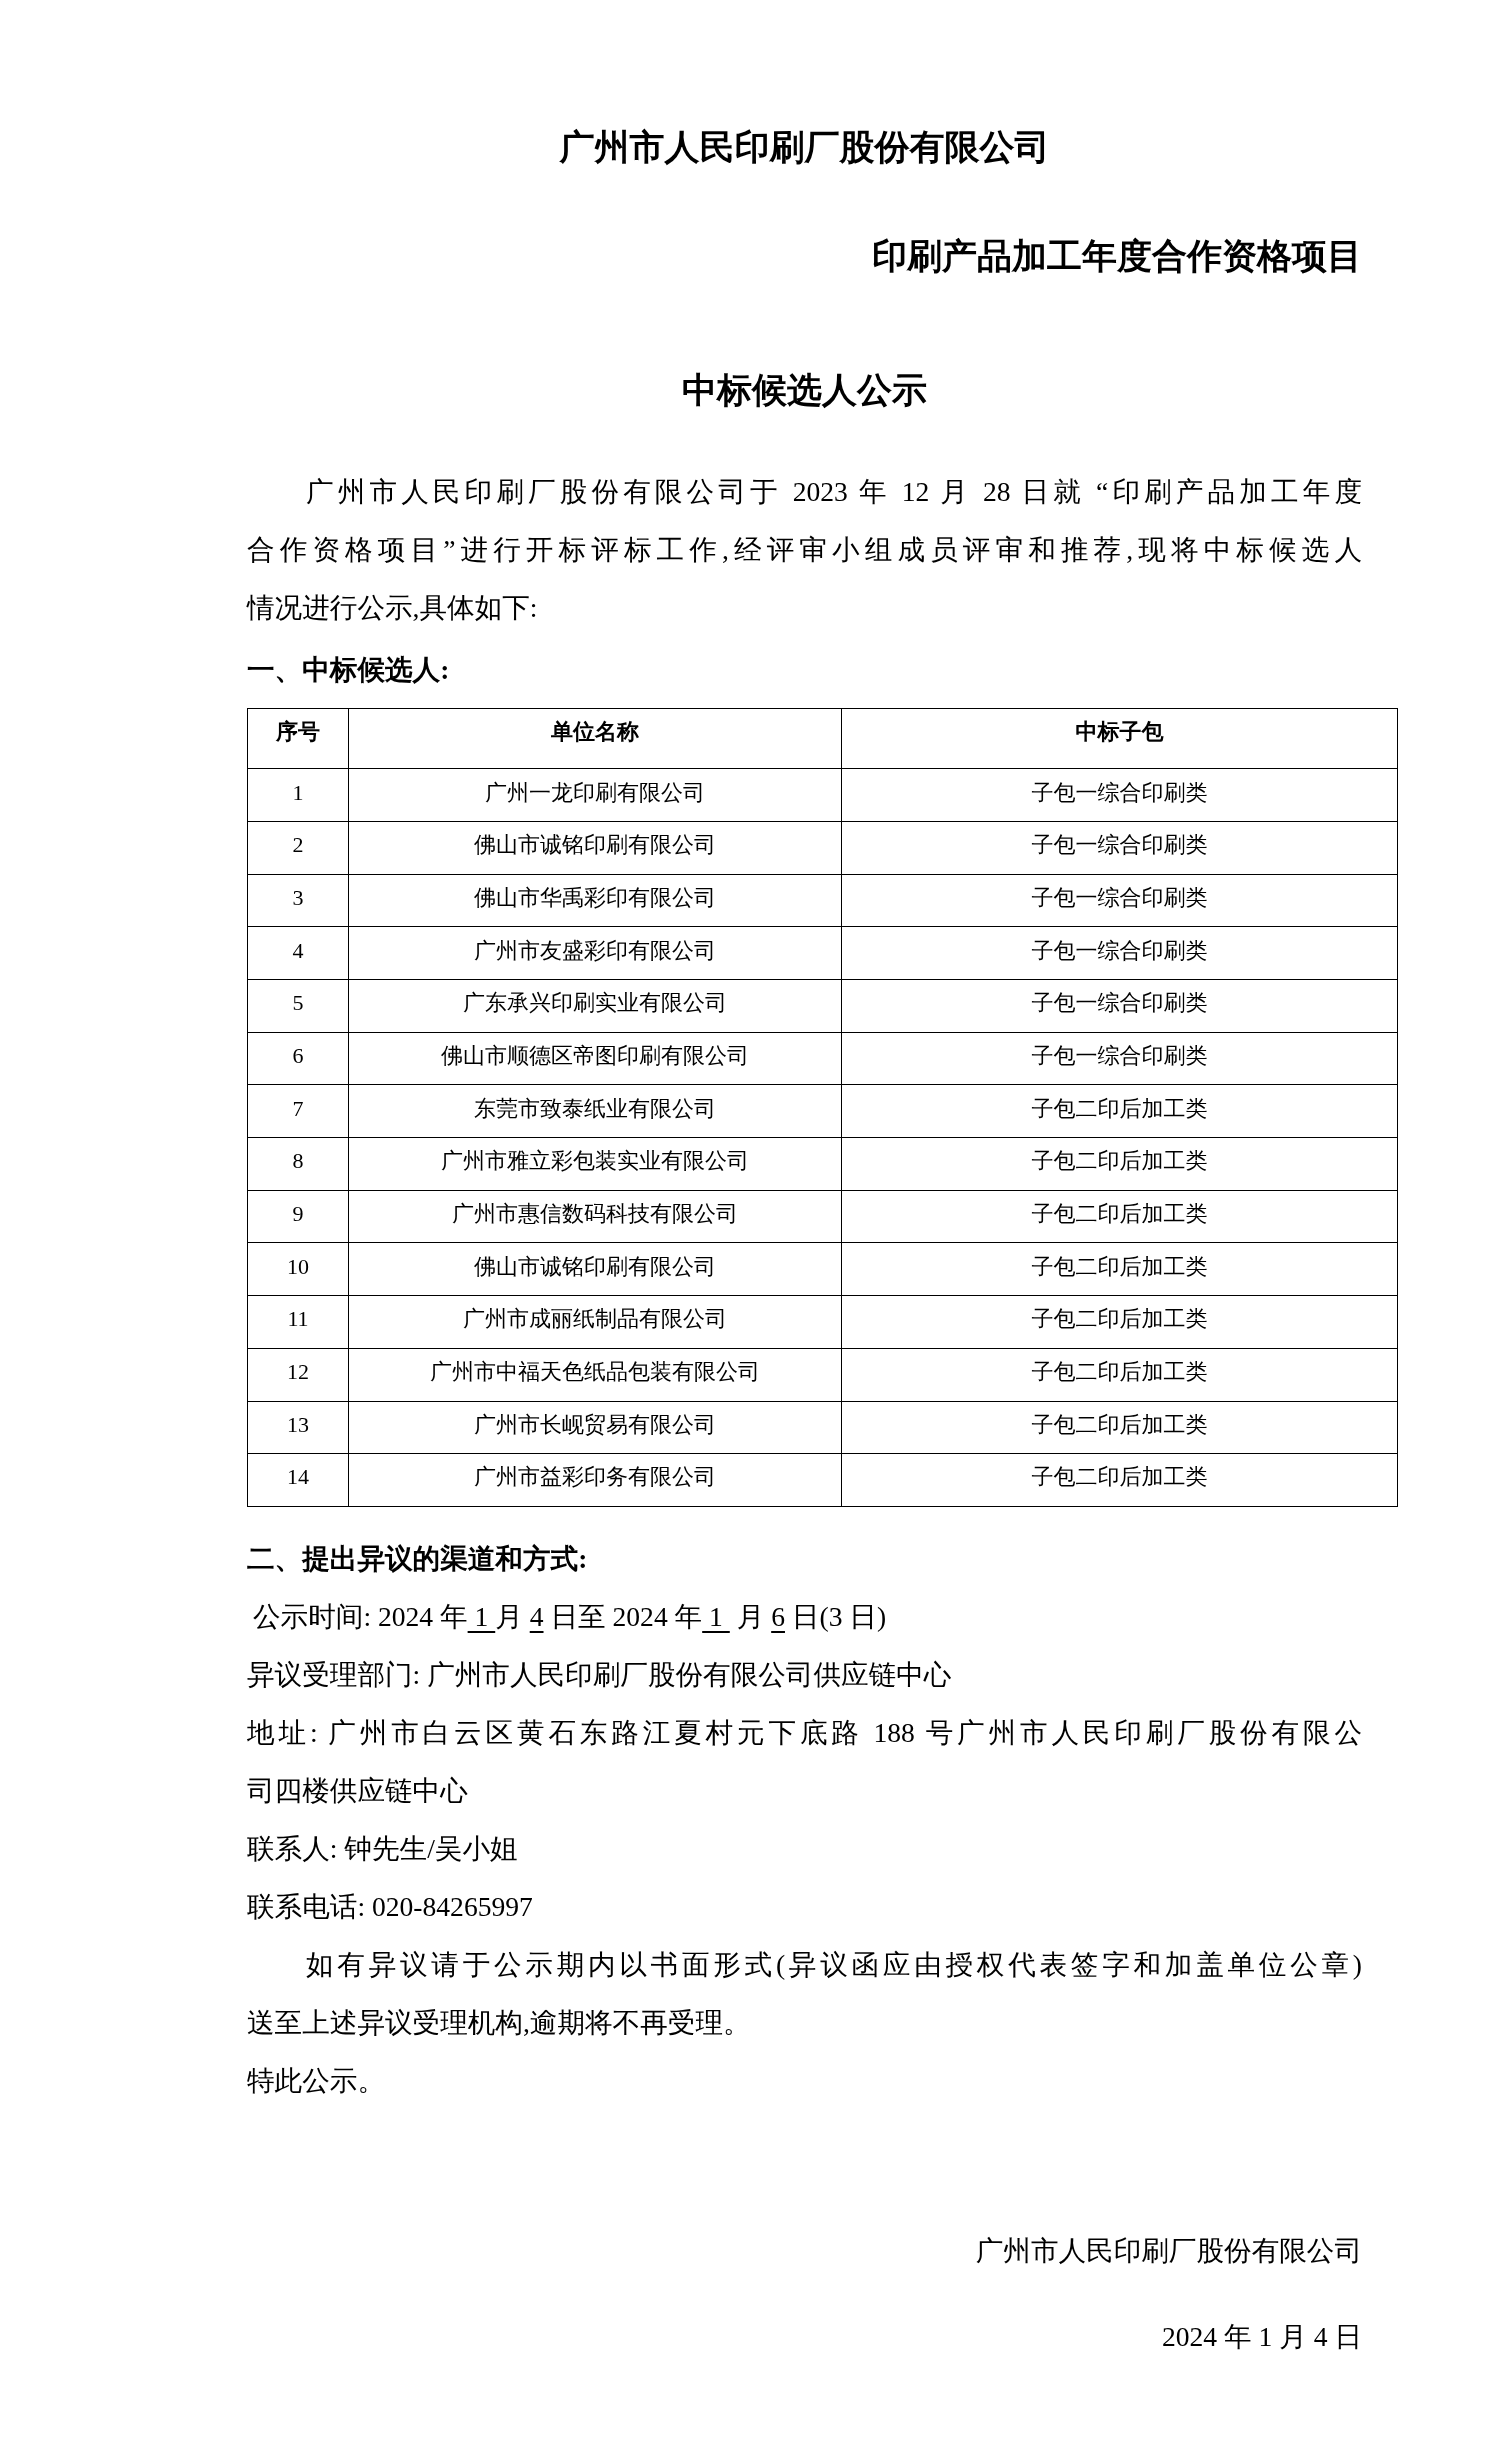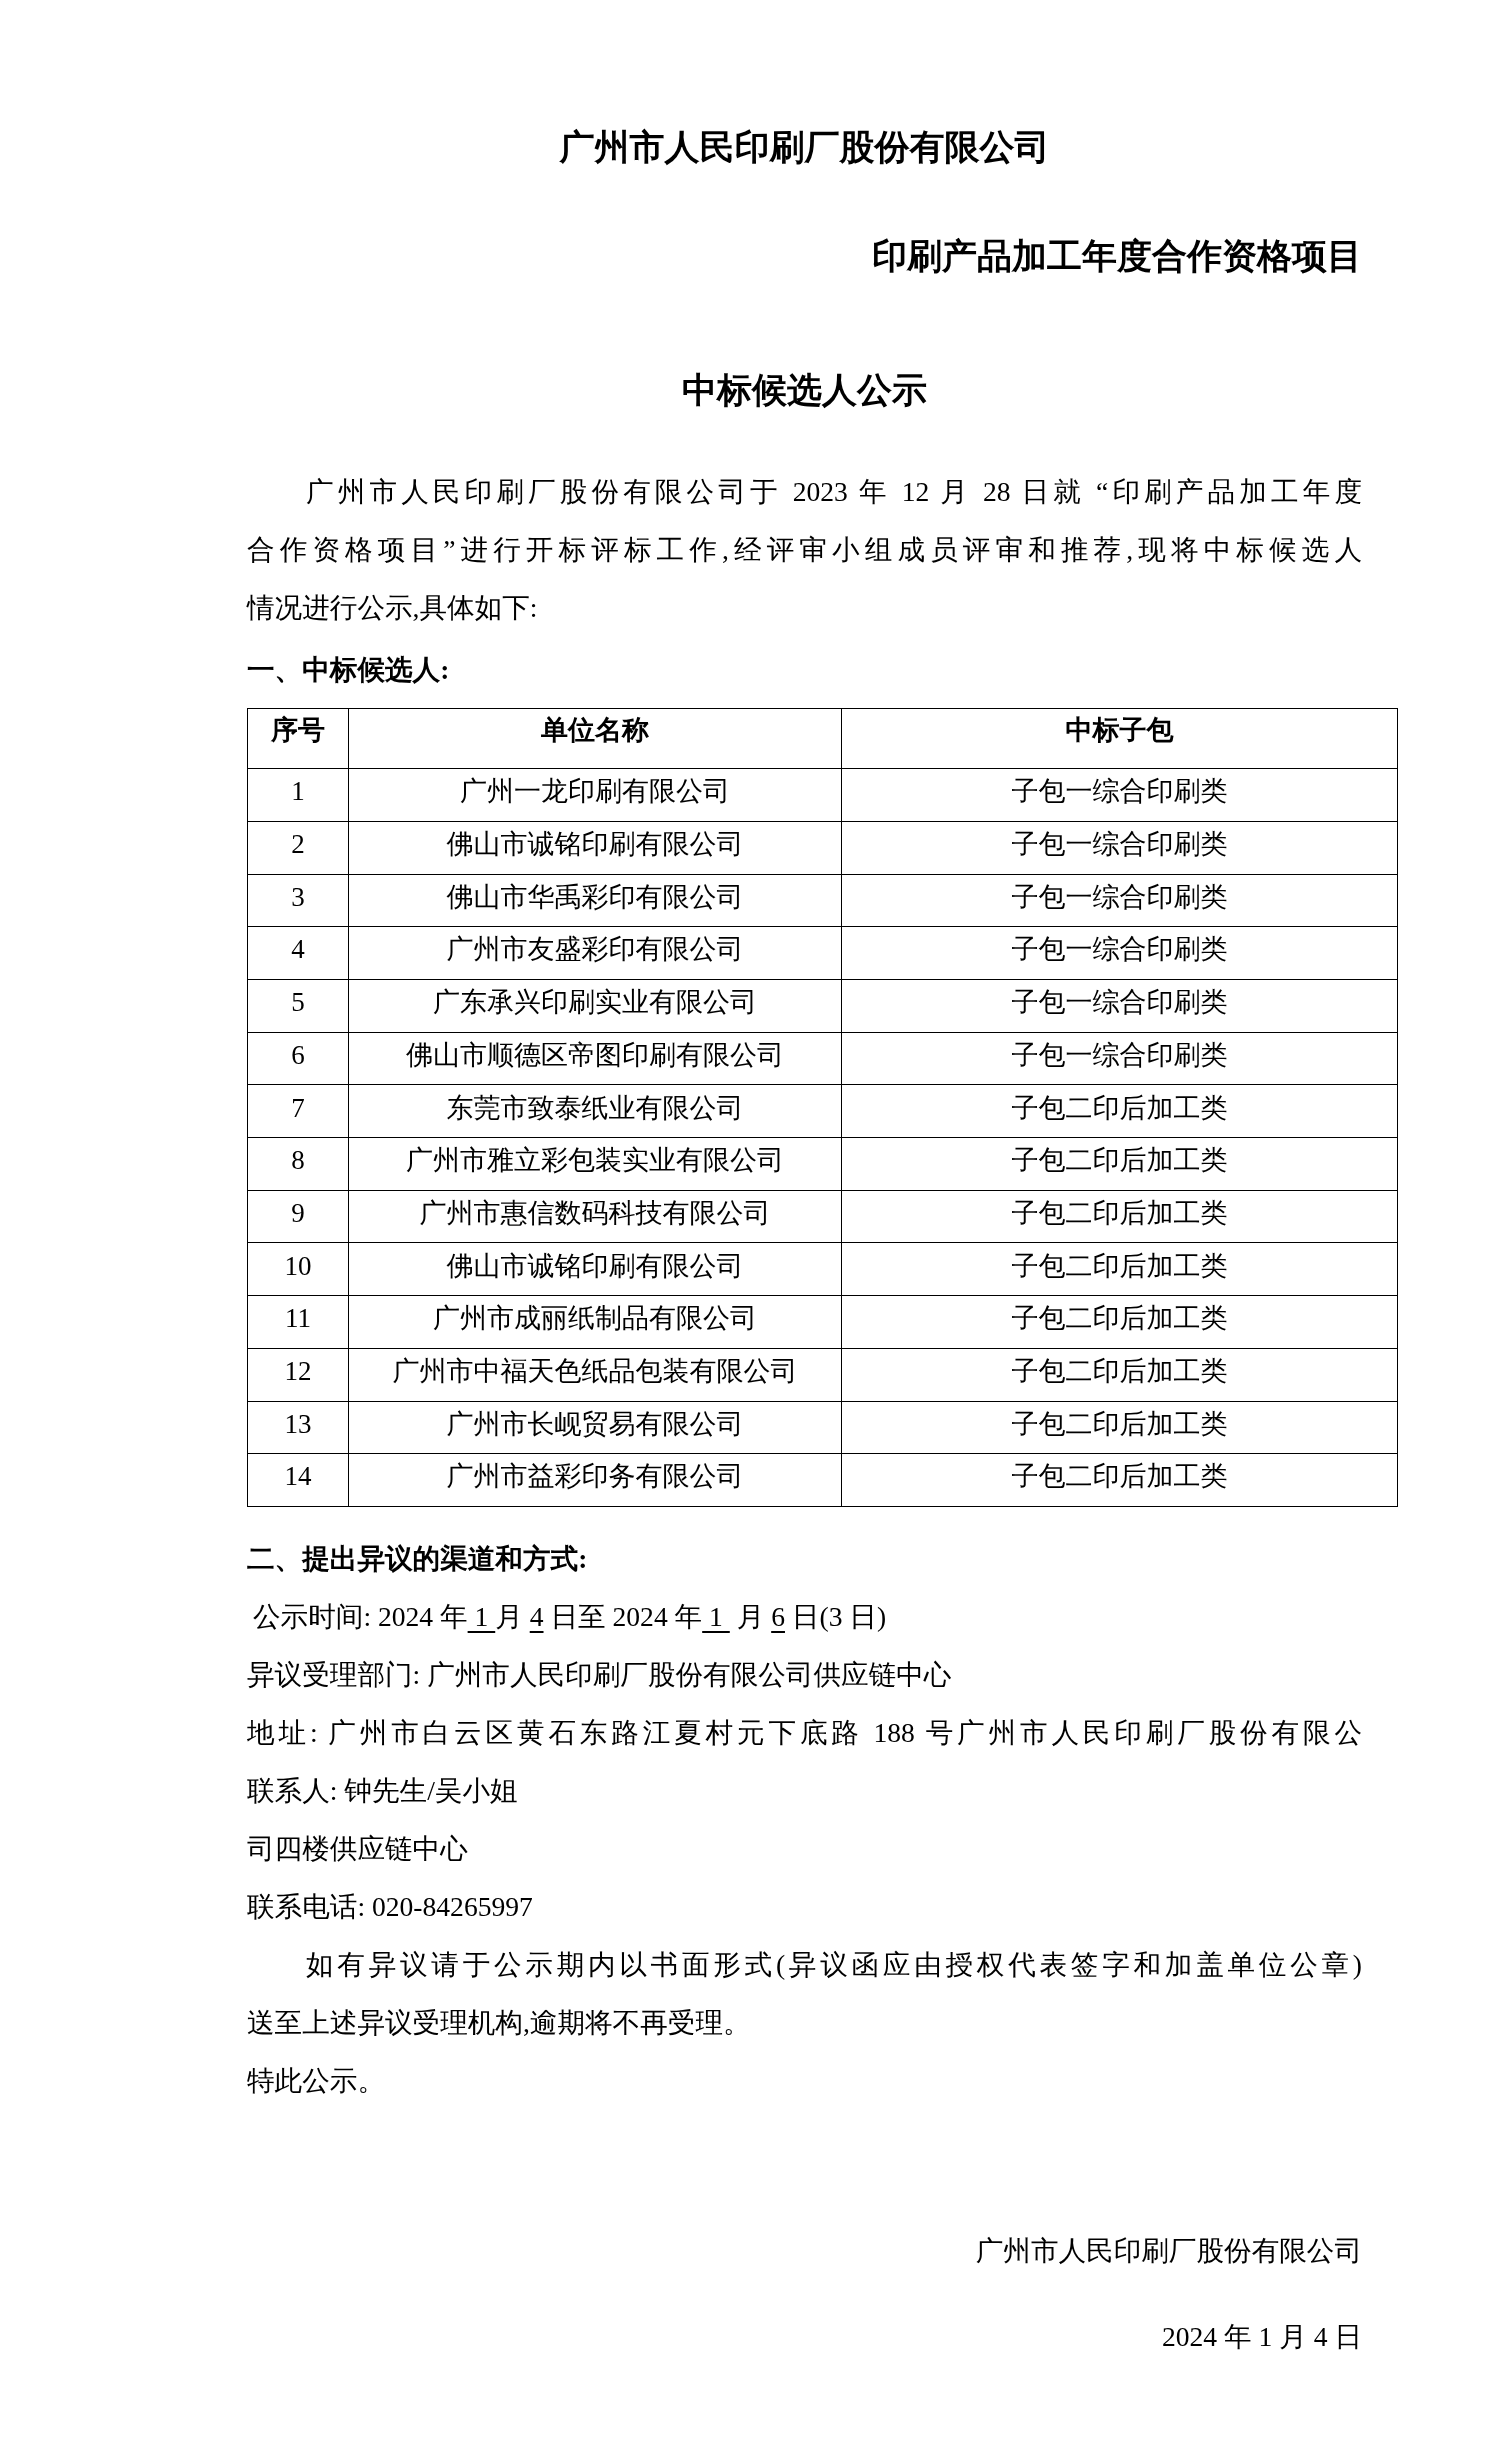--- a/index.html
+++ b/index.html
@@ -39,21 +39,21 @@
     line-height:58px;
     margin:3.8px 0 0 0;
     font-family:Liberation Serif, serif;
   }
 
   table.cand {
     border-collapse:collapse;
     table-layout:fixed;
     width:1150px;
     margin-top:9.5px;
-    font-size:27px;
+    font-size:22px;
     border-radius:10px;
   }
   table.cand th, table.cand td {
     border:1.9px solid #000;
     text-align:center;
     vertical-align:middle;
     line-height:1.25;
     padding:0;
     overflow:hidden;
   }
@@ -183,23 +183,23 @@
     </table>
 
     <div class="block sec2">
       <div class="heading" style="margin-top:0">二、提出异议的渠道和方式:</div>
 
       <div class="line pre"><span>公示时间: 2024 年</span><span class="u"> 1 </span><span>月 </span><span class="u">4</span><span> 日至 2024 年</span><span class="u"> 1 </span><span> 月 </span><span class="u">6</span><span> 日(3 日)</span></div>
 
       <div class="line">异议受理部门: 广州市人民印刷厂股份有限公司供应链中心</div>
 
       <div class="line just">地址: 广州市白云区黄石东路江夏村元下底路 188 号广州市人民印刷厂股份有限公</div>
+      <div class="line">司四楼供应链中心</div>
+
       <div class="line">联系人: 钟先生/吴小姐</div>
-
-      <div class="line">司四楼供应链中心</div>
       <div class="line">联系电话: 020-84265997</div>
 
       <div class="line just indent">如有异议请于公示期内以书面形式(异议函应由授权代表签字和加盖单位公章)</div>
       <div class="line">送至上述异议受理机构,逾期将不再受理。</div>
 
       <div class="line">特此公示。</div>
     </div>
 
     <div class="footer">
       <div class="line">广州市人民印刷厂股份有限公司</div>

